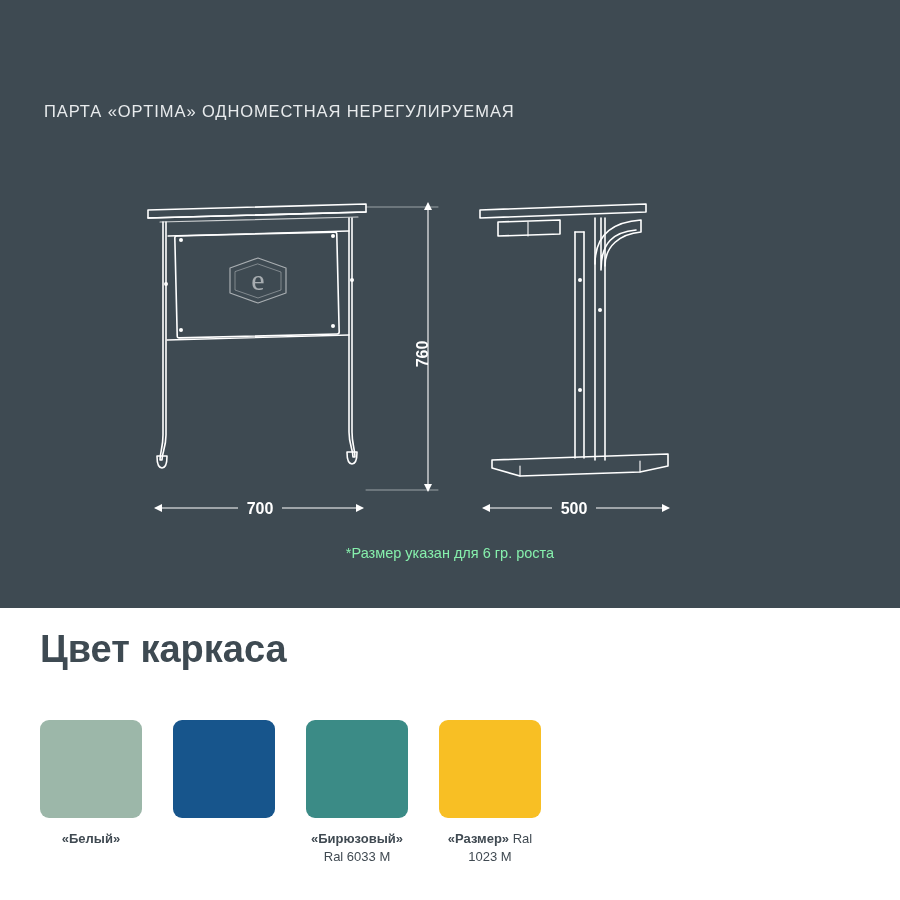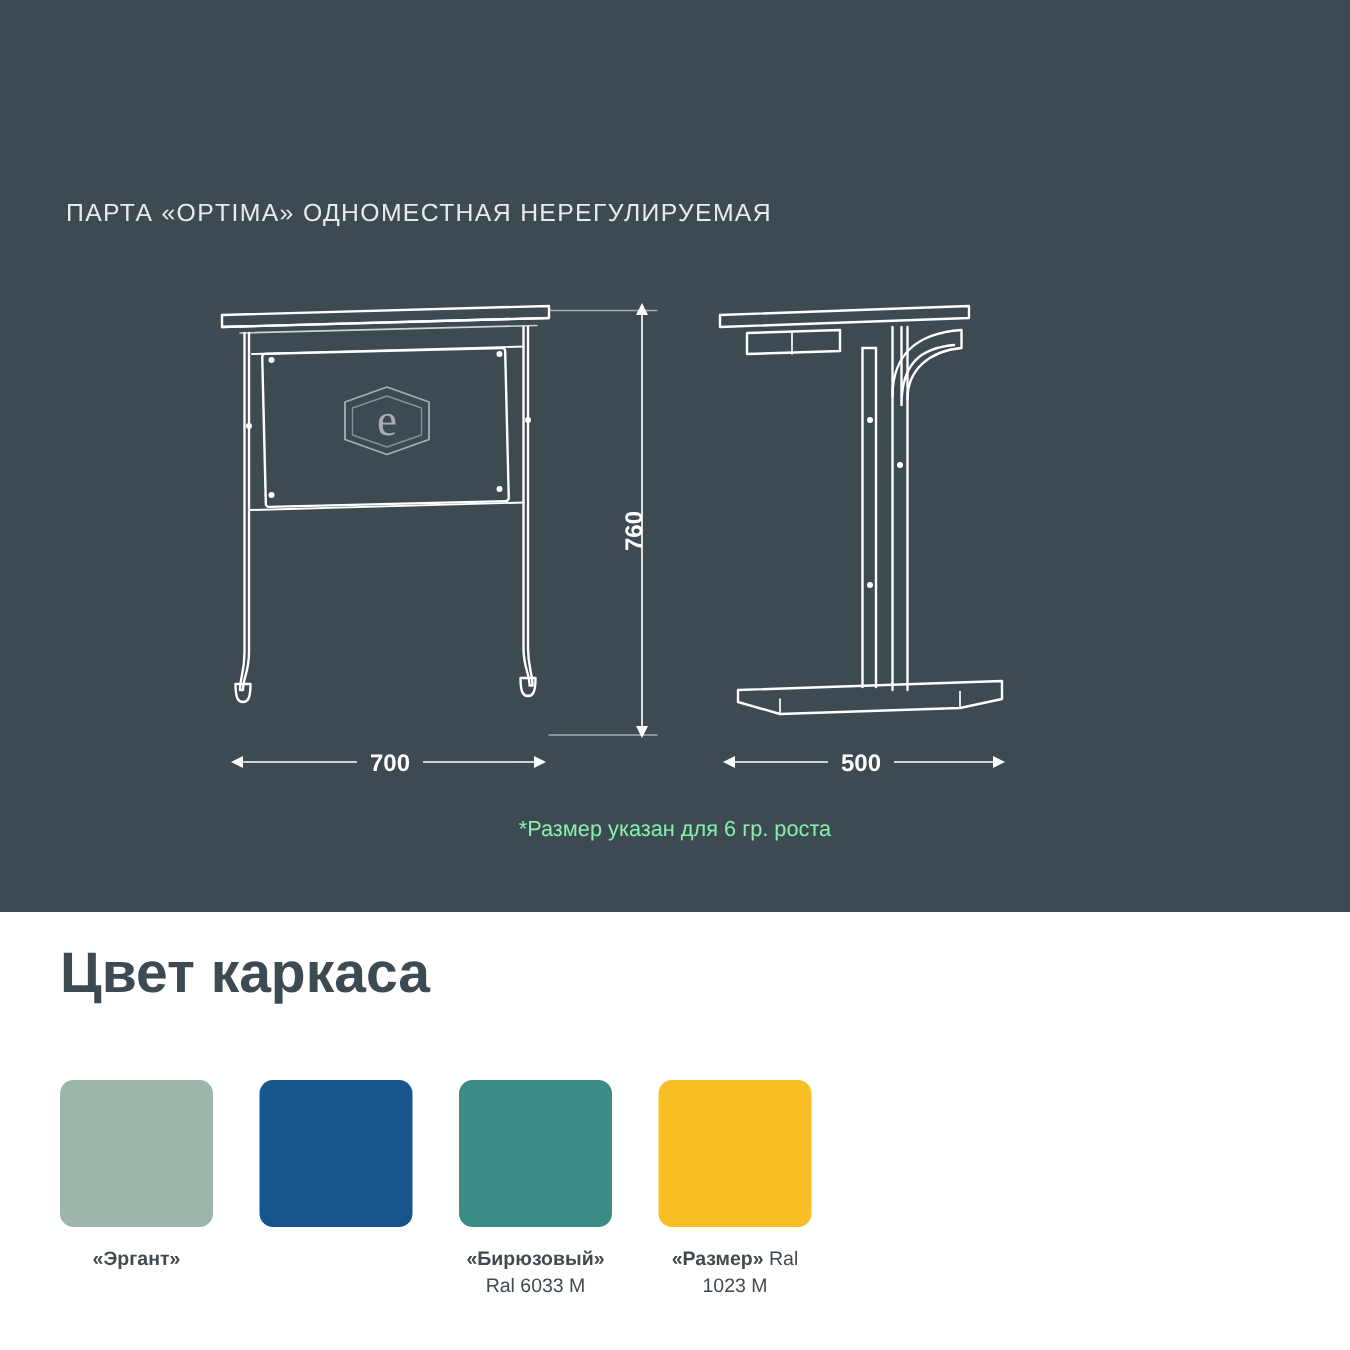--- a/index.html
+++ b/index.html
@@ -33,21 +33,21 @@
     font-size: 46px;
     font-weight: bold;
     color: #ffffff;
     letter-spacing: 0.5px;
     line-height: 1.05;
     margin: 0;
   }
   .spec-subtitle {
     position: absolute;
     left: 44px;
-    top: 133px;
+    top: 102px;
     font-size: 16.5px;
     color: #e8ebed;
     letter-spacing: 0.9px;
     font-weight: 500;
   }
 
   
   .drawing {
     position: absolute;
     left: 0;
@@ -219,21 +219,21 @@
   </section>
 
   <section class="color-section">
     <h2 class="color-title">Цвет каркаса</h2>
 
     <div class="swatch-row">
 
       <div class="swatch-item">
         <div class="swatch-chip" style="background:#9cb7a9;"></div>
         <div class="swatch-label">
-          <b>«Эргант»</b>
+          <b>«Белый»</b>
           <span></span>
         </div>
       </div>
 
       <div class="swatch-item">
         <div class="swatch-chip" style="background:#17558c;"></div>
       </div>
 
       <div class="swatch-item">
         <div class="swatch-chip" style="background:#3b8b86;"></div>

